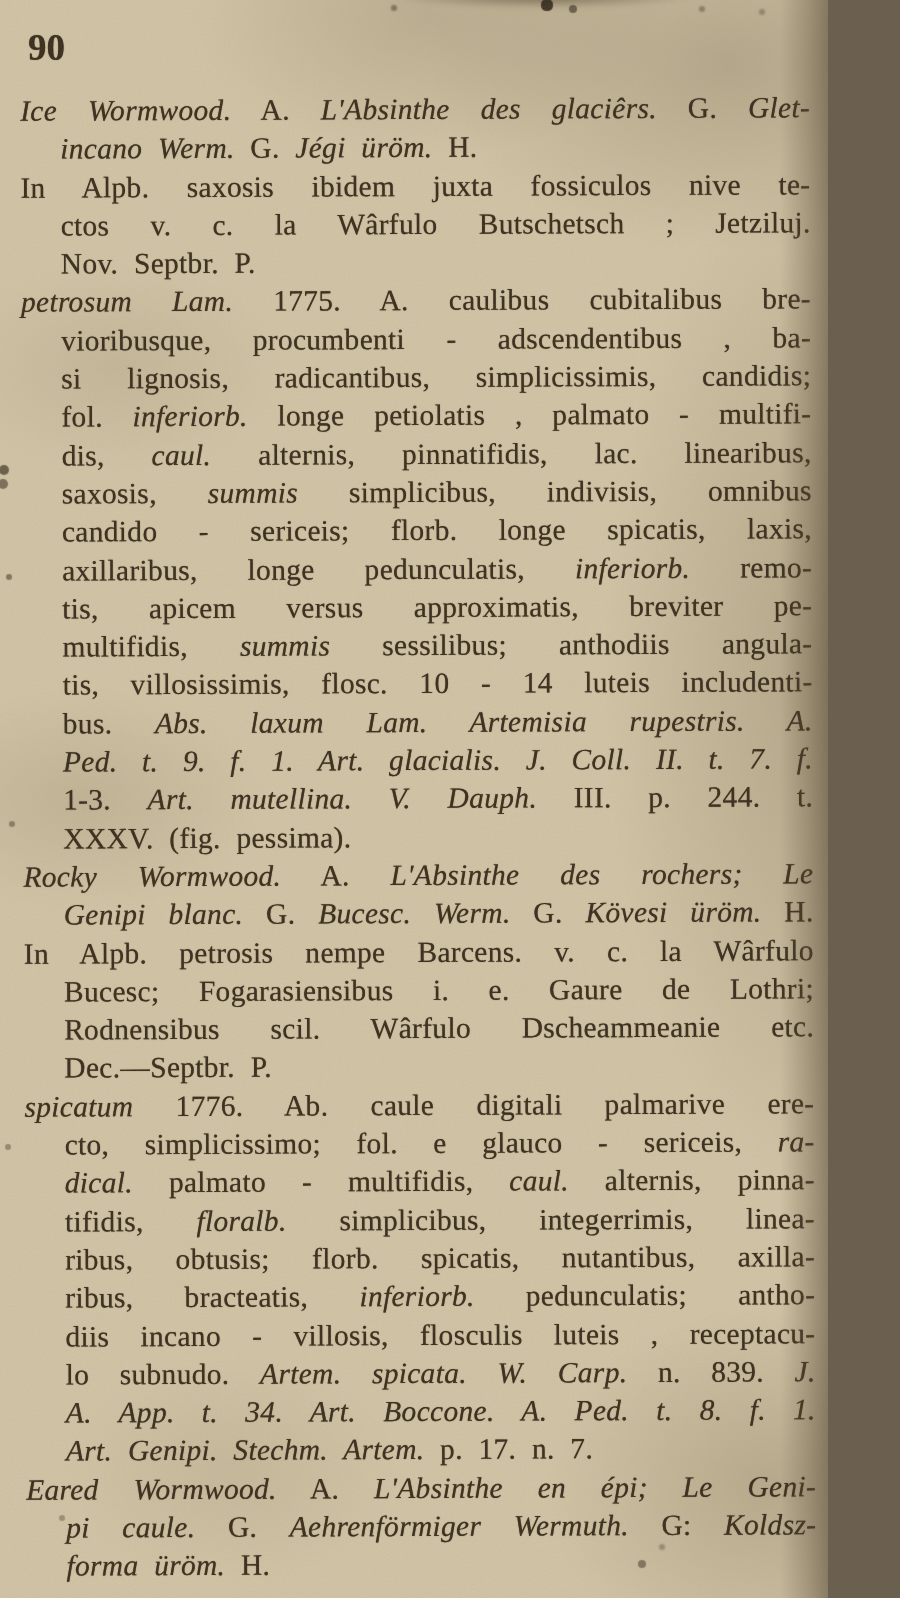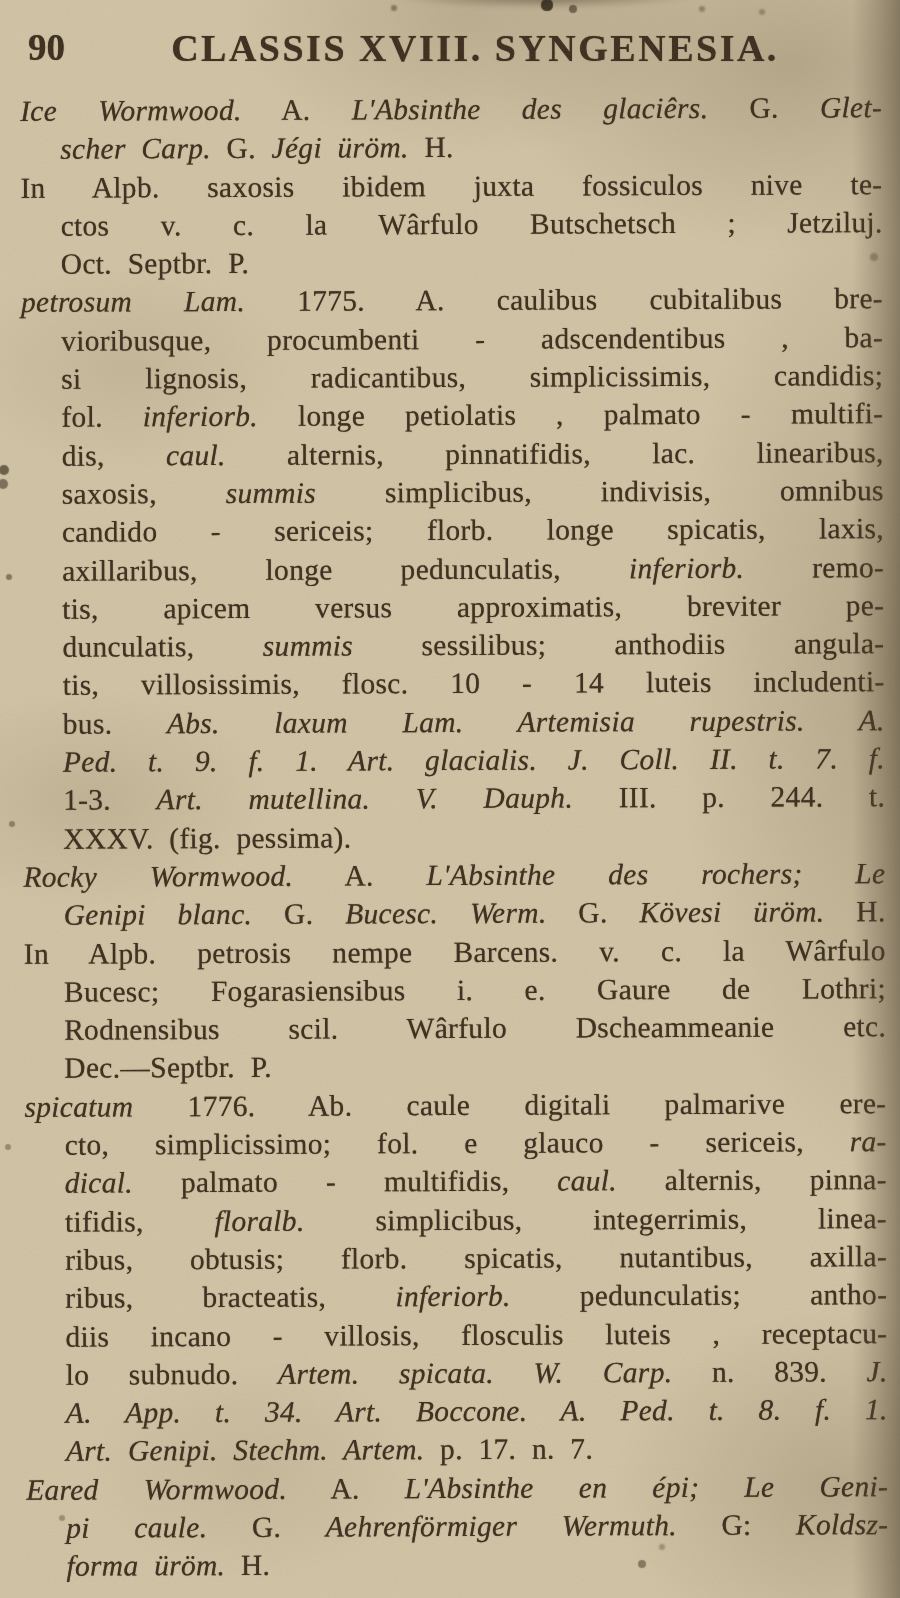--- a/index.html
+++ b/index.html
@@ -1,17 +1,17 @@
 <!DOCTYPE html>
 <html><head>
 <meta charset="utf-8">
 <style>
   html,body{margin:0;padding:0;background:#6b6050;}
   .page{
-    position:relative;width:900px;height:1598px;overflow:hidden;
+    position:relative;width:828px;height:1598px;overflow:hidden;
     font-family:"Liberation Serif","DejaVu Serif",serif;
     color:#36291a;
     background:
       radial-gradient(420px 260px at 88% 4%, rgba(110,95,70,.30), transparent 72%),
       radial-gradient(300px 700px at 100% 42%, rgba(104,89,64,.30), transparent 75%),
       radial-gradient(260px 160px at 10% 50%, rgba(125,110,84,.20), transparent 70%),
       radial-gradient(240px 150px at 14% 23%, rgba(125,110,84,.16), transparent 70%),
       radial-gradient(340px 200px at 52% 1%, rgba(112,97,72,.24), transparent 70%),
       radial-gradient(240px 160px at 28% 92%, rgba(125,110,84,.14), transparent 70%),
       radial-gradient(300px 240px at 93% 93%, rgba(104,89,64,.26), transparent 75%),
@@ -62,39 +62,38 @@
   .grain{position:absolute;top:0;left:0;width:900px;height:1598px;opacity:.4;pointer-events:none;}
 </style>
 </head>
 <body>
 
 <div class="page">
   <div class="smudge-top"></div>
 
   <div class="header">
     <span class="pagenum">90</span>
-    <div class="title">CLASSIS XVIII. SYNGENESIA.</div>
   </div>
 
   <div class="body">
       <div class="line j"><span class="it">Ice Wormwood.</span><span class="rm"> A. </span><span class="it">L'Absinthe des glaciêrs.</span><span class="rm"> G. </span><span class="it">Glet-</span></div>
-      <div class="line nj ind"><span class="it">scher Carp.</span><span class="rm"> G. </span><span class="it">Jégi üröm.</span><span class="rm"> H.</span></div>
+      <div class="line nj ind"><span class="it">incano Werm.</span><span class="rm"> G. </span><span class="it">Jégi üröm.</span><span class="rm"> H.</span></div>
       <div class="line j"><span class="rm">In Alpb. saxosis ibidem juxta fossiculos nive te-</span></div>
       <div class="line j ind"><span class="rm">ctos v. c. la Wârfulo Butschetsch ; Jetziluj.</span></div>
-      <div class="line nj ind"><span class="rm">Oct. Septbr. P.</span></div>
+      <div class="line nj ind"><span class="rm">Nov. Septbr. P.</span></div>
       <div class="line j"><span class="it">petrosum Lam.</span><span class="rm"> 1775. A. caulibus cubitalibus bre-</span></div>
       <div class="line j ind"><span class="rm">vioribusque, procumbenti - adscendentibus , ba-</span></div>
       <div class="line j ind"><span class="rm">si lignosis, radicantibus, simplicissimis, candidis;</span></div>
       <div class="line j ind"><span class="rm">fol. </span><span class="it">inferiorb.</span><span class="rm"> longe petiolatis , palmato - multifi-</span></div>
       <div class="line j ind"><span class="rm">dis, </span><span class="it">caul.</span><span class="rm"> alternis, pinnatifidis, lac. linearibus,</span></div>
       <div class="line j ind"><span class="rm">saxosis, </span><span class="it">summis</span><span class="rm"> simplicibus, indivisis, omnibus</span></div>
       <div class="line j ind"><span class="rm">candido - sericeis; florb. longe spicatis, laxis,</span></div>
       <div class="line j ind"><span class="rm">axillaribus, longe pedunculatis, </span><span class="it">inferiorb.</span><span class="rm"> remo-</span></div>
       <div class="line j ind"><span class="rm">tis, apicem versus approximatis, breviter pe-</span></div>
-      <div class="line j ind"><span class="rm">dunculatis, </span><span class="it">summis</span><span class="rm"> sessilibus; anthodiis angula-</span></div>
+      <div class="line j ind"><span class="rm">multifidis, </span><span class="it">summis</span><span class="rm"> sessilibus; anthodiis angula-</span></div>
       <div class="line j ind"><span class="rm">tis, villosissimis, flosc. 10 - 14 luteis includenti-</span></div>
       <div class="line j ind"><span class="rm">bus. </span><span class="it">Abs. laxum Lam. Artemisia rupestris. A.</span></div>
       <div class="line j ind"><span class="it">Ped. t. 9. f. 1. Art. glacialis. J. Coll. II. t. 7. f.</span></div>
       <div class="line j ind"><span class="rm">1-3. </span><span class="it">Art. mutellina. V. Dauph.</span><span class="rm"> III. p. 244. t.</span></div>
       <div class="line nj ind"><span class="rm">XXXV. (fig. pessima).</span></div>
       <div class="line j"><span class="it">Rocky Wormwood.</span><span class="rm"> A. </span><span class="it">L'Absinthe des rochers; Le</span></div>
       <div class="line j ind"><span class="it">Genipi blanc.</span><span class="rm"> G. </span><span class="it">Bucesc. Werm.</span><span class="rm"> G. </span><span class="it">Kövesi üröm.</span><span class="rm"> H.</span></div>
       <div class="line j"><span class="rm">In Alpb. petrosis nempe Barcens. v. c. la Wârfulo</span></div>
       <div class="line j ind"><span class="rm">Bucesc; Fogarasiensibus i. e. Gaure de Lothri;</span></div>
       <div class="line j ind"><span class="rm">Rodnensibus scil. Wârfulo Dscheammeanie etc.</span></div>

